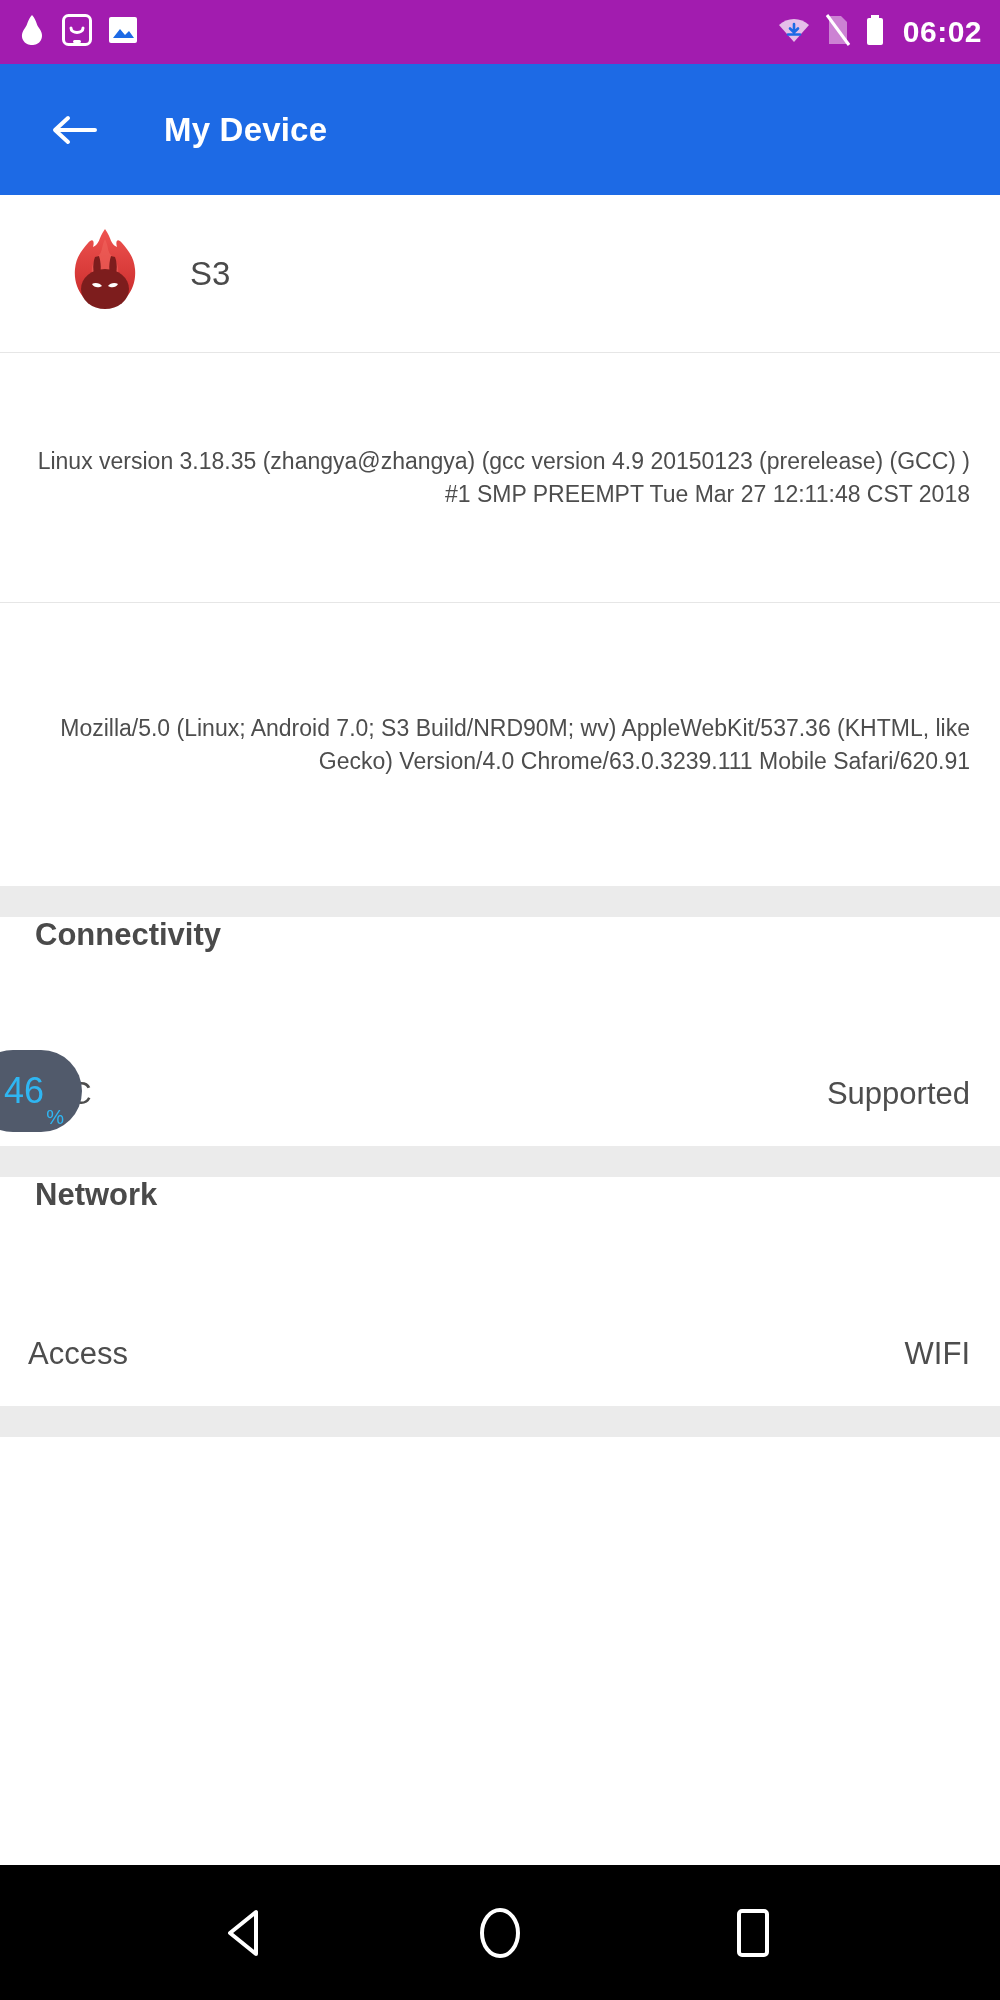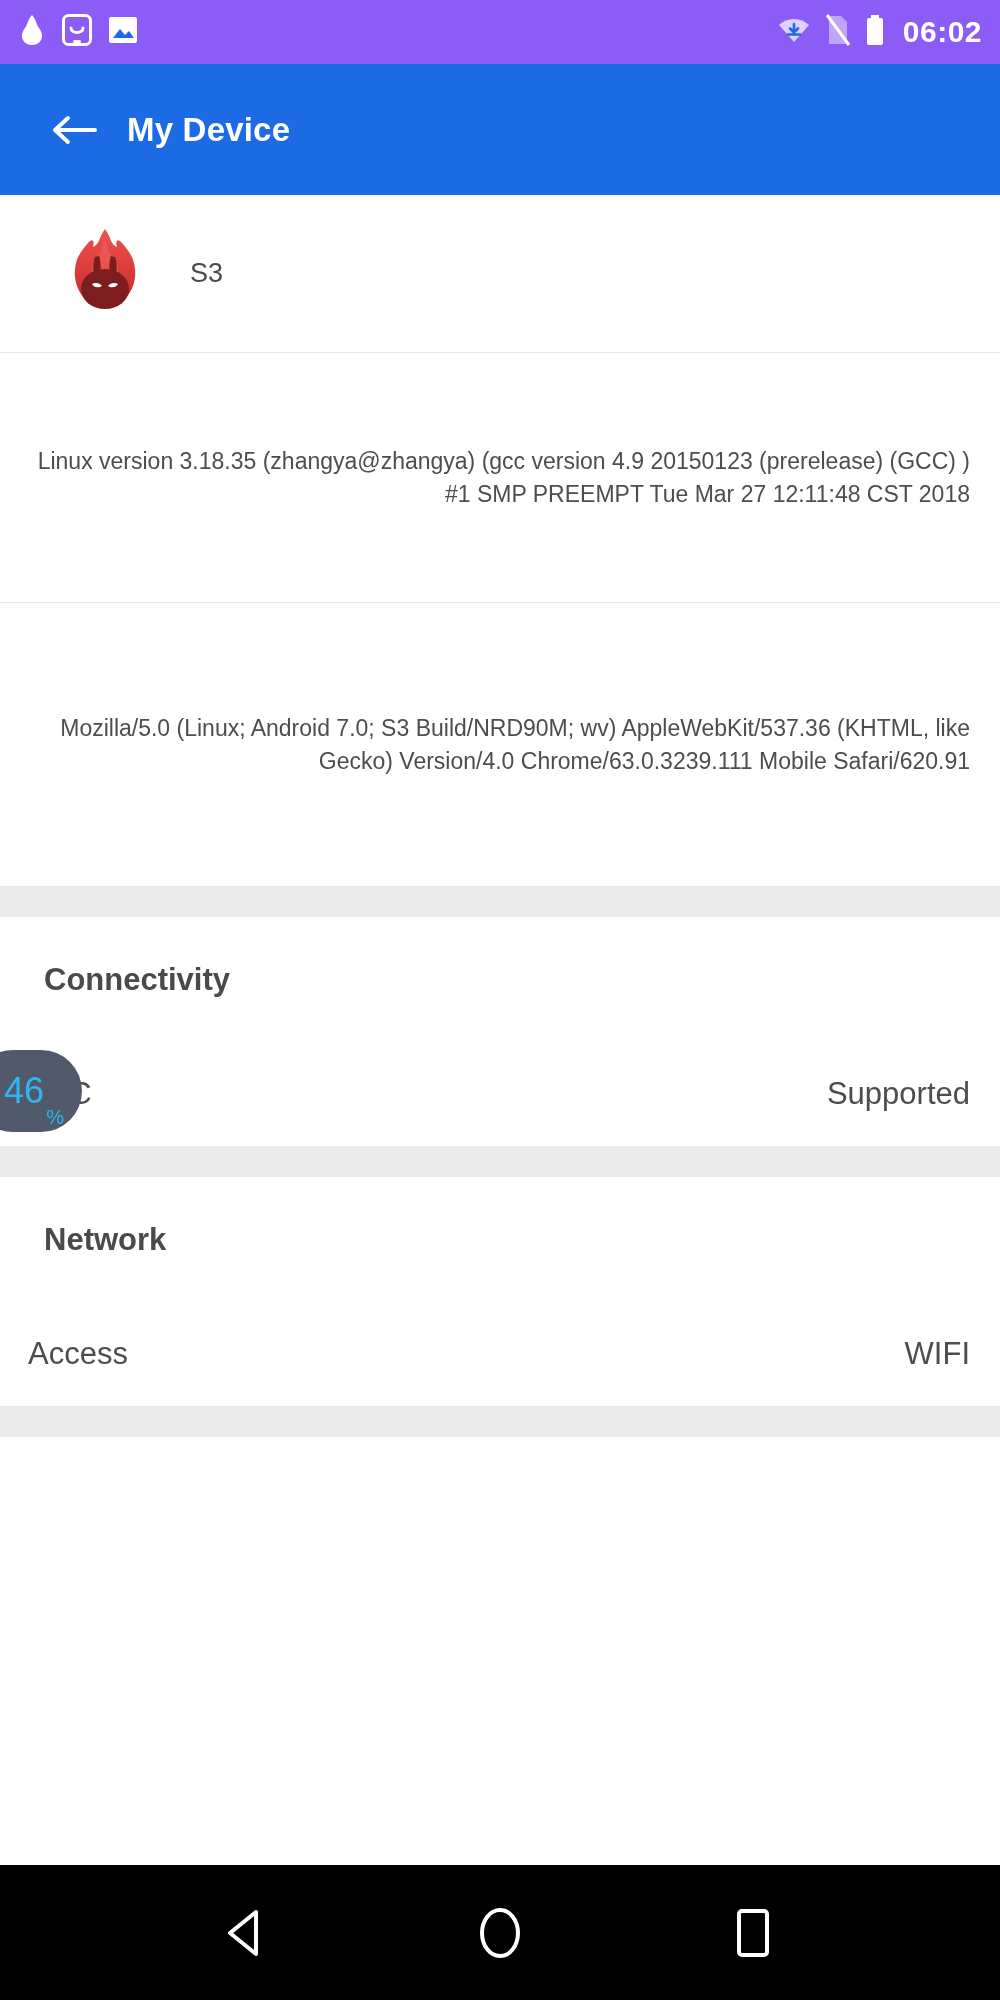--- a/index.html
+++ b/index.html
@@ -7,55 +7,55 @@
     width:1000px; height:2000px;
     background:#ffffff;
     font-family:"Liberation Sans", sans-serif;
     overflow:hidden;
   }
   #screen { position:relative; width:1000px; height:2000px; background:#fff; }
 
   
   .status-bar{
     position:absolute; top:0; left:0; width:1000px; height:64px;
-    background:#8b5cf6; display:flex; align-items:center;
+    background:#a21caf; display:flex; align-items:center;
     padding:0 18px;
   }
   .status-left{ display:flex; align-items:center; gap:16px; }
   .status-right{ margin-left:auto; display:flex; align-items:center; gap:14px; }
   .sb-icon{ display:block; }
   .status-clock{
     color:#fff; font-size:30px; font-weight:bold; letter-spacing:.5px;
     margin-left:4px;
   }
 
   
   .app-bar{
     position:absolute; top:64px; left:0; width:1000px; height:131px;
     background:#1d6ae5; display:flex; align-items:center;
     padding-left:46px;
   }
   .back-btn{ width:56px; height:56px; display:flex; align-items:center; justify-content:center; cursor:pointer; }
   .app-title{
-    color:#ffffff; font-size:33px; font-weight:bold; margin-left:25px;
+    color:#ffffff; font-size:33px; font-weight:bold; margin-left:62px;
     letter-spacing:.2px;
   }
 
   
   .content{
     position:absolute; top:195px; left:0; width:1000px; height:1670px;
     background:#ffffff; overflow:hidden;
   }
 
   
   .device-row{
     height:157px; display:flex; align-items:center; padding-left:62px;
     background:#fff;
   }
-  .device-name{ font-size:27px; color:#4a4a4a; margin-left:42px; }
+  .device-name{ font-size:33px; color:#4a4a4a; margin-left:42px; }
   .divider{ height:1px; background:#e6e6e6; width:100%; }
 
   
   .info-row{
     display:flex; align-items:center; padding:26px 30px 26px 28px;
     background:#fff; min-height:100px;
   }
   .info-label{
     font-size:31px; color:#4d4d4d; flex:0 0 390px; line-height:1.35;
   }
@@ -64,21 +64,21 @@
     line-height:1.42; word-break:break-word;
   }
   .row-kernel{ height:249px; align-items:center; }
   .row-webview{ height:283px; align-items:center; }
 
   
   .band{ height:31px; background:#ebebeb; width:100%; }
 
   
   .section-header{
-    height:125px; display:flex; align-items:center; padding-left:44px;
+    height:125px; display:flex; padding-left:35px;
     background:#fff;
   }
   .section-title{ font-size:31px; font-weight:bold; color:#4a4a4a; }
 
   
   .kv-row{
     height:104px; display:flex; align-items:center;
     padding:0 30px 0 28px; background:#fff;
   }
   .kv-key{ font-size:31px; color:#4d4d4d; }

